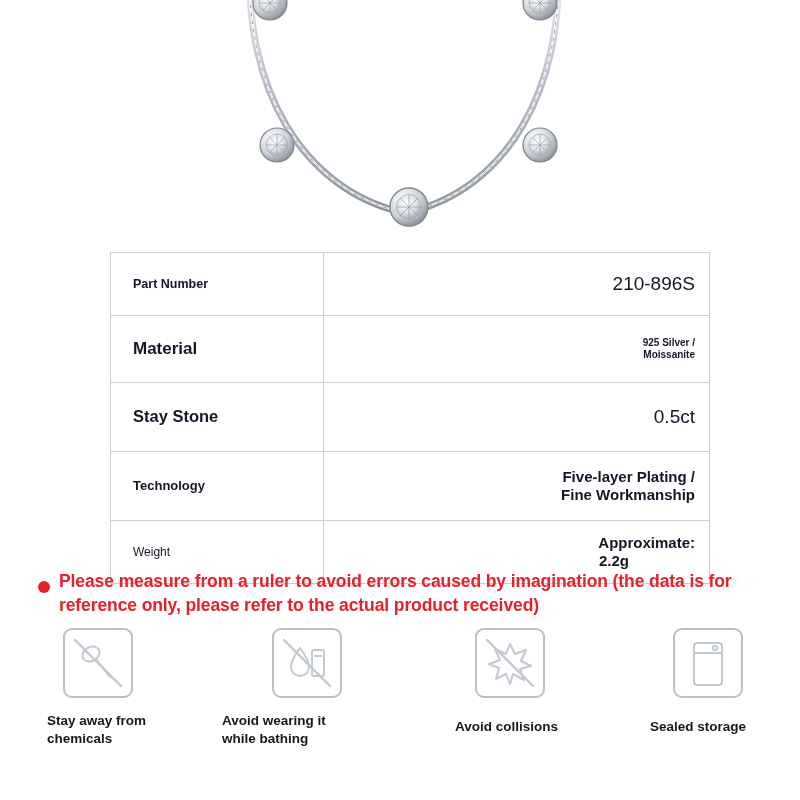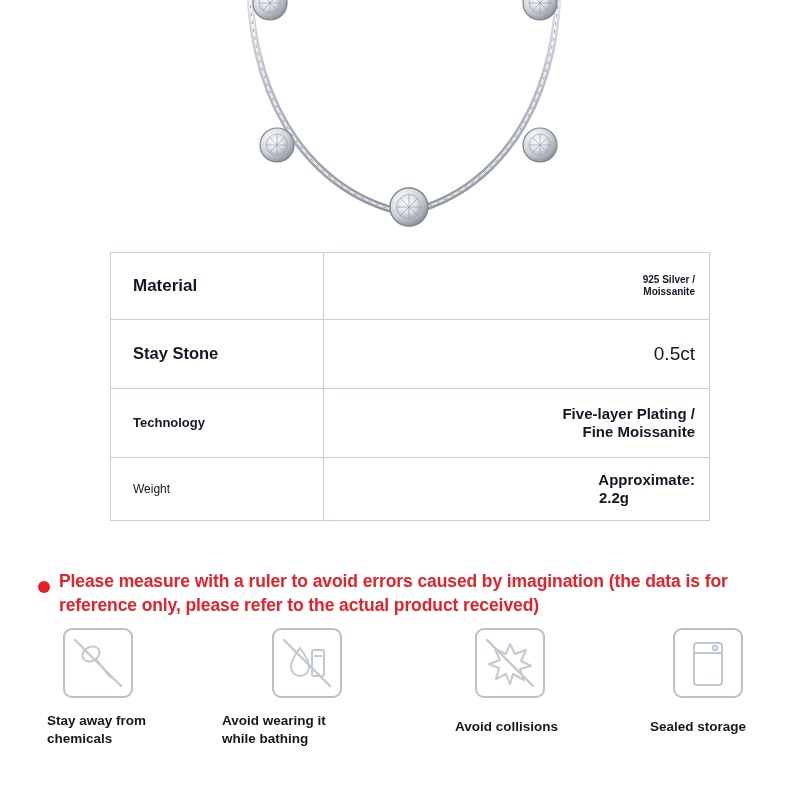--- a/index.html
+++ b/index.html
@@ -196,54 +196,61 @@
 
       <circle cx="409" cy="207" r="19" fill="url(#bezelGrad)" stroke="#7f868e" stroke-width="1.3"></circle>
       <circle cx="409" cy="207" r="12.5" fill="url(#stoneGrad)" stroke="#aeb4bb" stroke-width="0.9"></circle>
       <path d="M396.5,207 L421.5,207 M409,194.5 L409,219.5 M400,198 L418,216 M418,198 L400,216" stroke="#9aa1a9" stroke-width="0.8"></path>
     </g>
   </svg>
 </div>
 
 <table class="spec-table">
   <tbody>
+    <tr class="row-part">
+      <td class="label-cell">
+        <span class="line">Part</span>
+        <span class="line">Number</span>
+      </td>
+      <td class="value-cell">210-896S</td>
+    </tr>
     <tr class="row-material">
       <td class="label-cell">Material</td>
       <td class="value-cell">
         <span class="line">925 Silver /</span>
         <span class="line">Moissanite</span>
       </td>
     </tr>
     <tr class="row-stone">
       <td class="label-cell">
         <span class="line">Stay</span>
         <span class="line">Stone</span>
       </td>
       <td class="value-cell">0.5ct</td>
     </tr>
     <tr class="row-tech">
       <td class="label-cell">Technology</td>
       <td class="value-cell">
         <span class="line">Five-layer Plating /</span>
-        <span class="line">Fine Moissanite</span>
+        <span class="line">Fine Workmanship</span>
       </td>
     </tr>
     <tr class="row-weight">
       <td class="label-cell">Weight</td>
       <td class="value-cell">
         <span class="line l1">Approximate:</span>
         <span class="line l2">2.2g</span>
       </td>
     </tr>
   </tbody>
 </table>
 
 <div class="note">
   <span class="note-bullet"></span>
-  <span class="note-text">Please measure with a ruler to avoid errors caused by imagination (the data is for reference only, please refer to the actual product received)</span>
+  <span class="note-text">Please measure from a ruler to avoid errors caused by imagination (the data is for reference only, please refer to the actual product received)</span>
 </div>
 
 <div class="care-row">
 
   <div class="care-item c2">
     <div class="care-box">
       <svg width="66" height="66" viewBox="0 0 66 66">
         <g fill="none" stroke="#c3c9d0" stroke-width="2">
           <path d="M26,18 C26,18 17,30 17,37 a9,9 0 0 0 18,0 C35,30 26,18 26,18 Z"></path>
           <rect x="38" y="20" width="12" height="26" rx="2"></rect>

